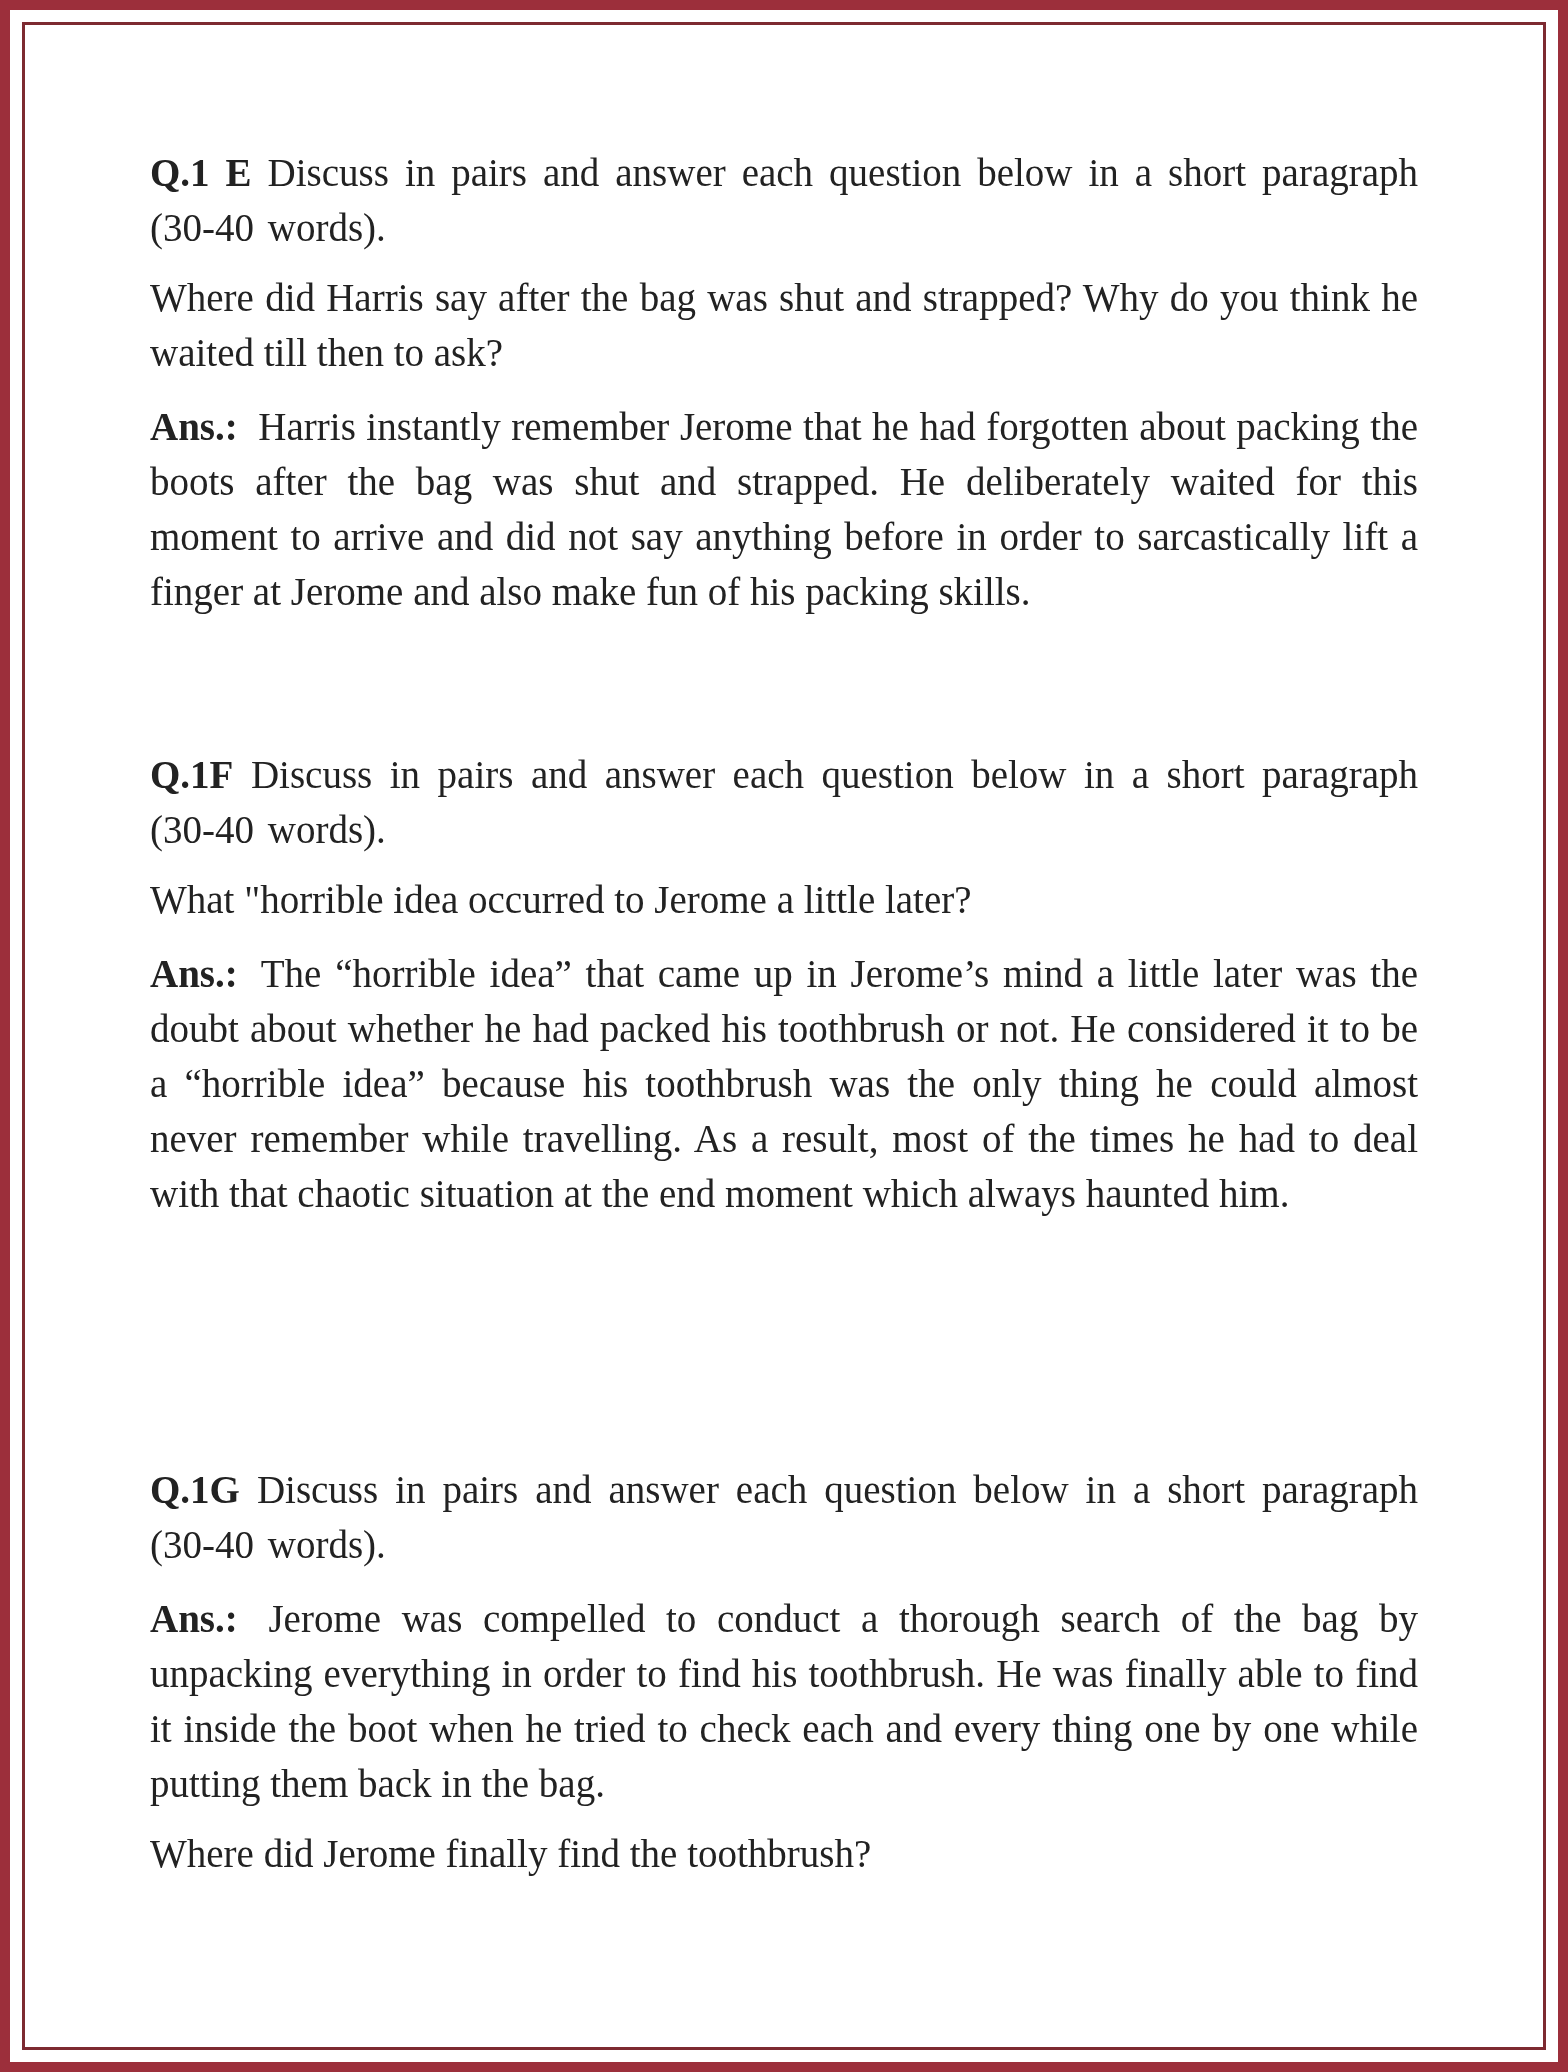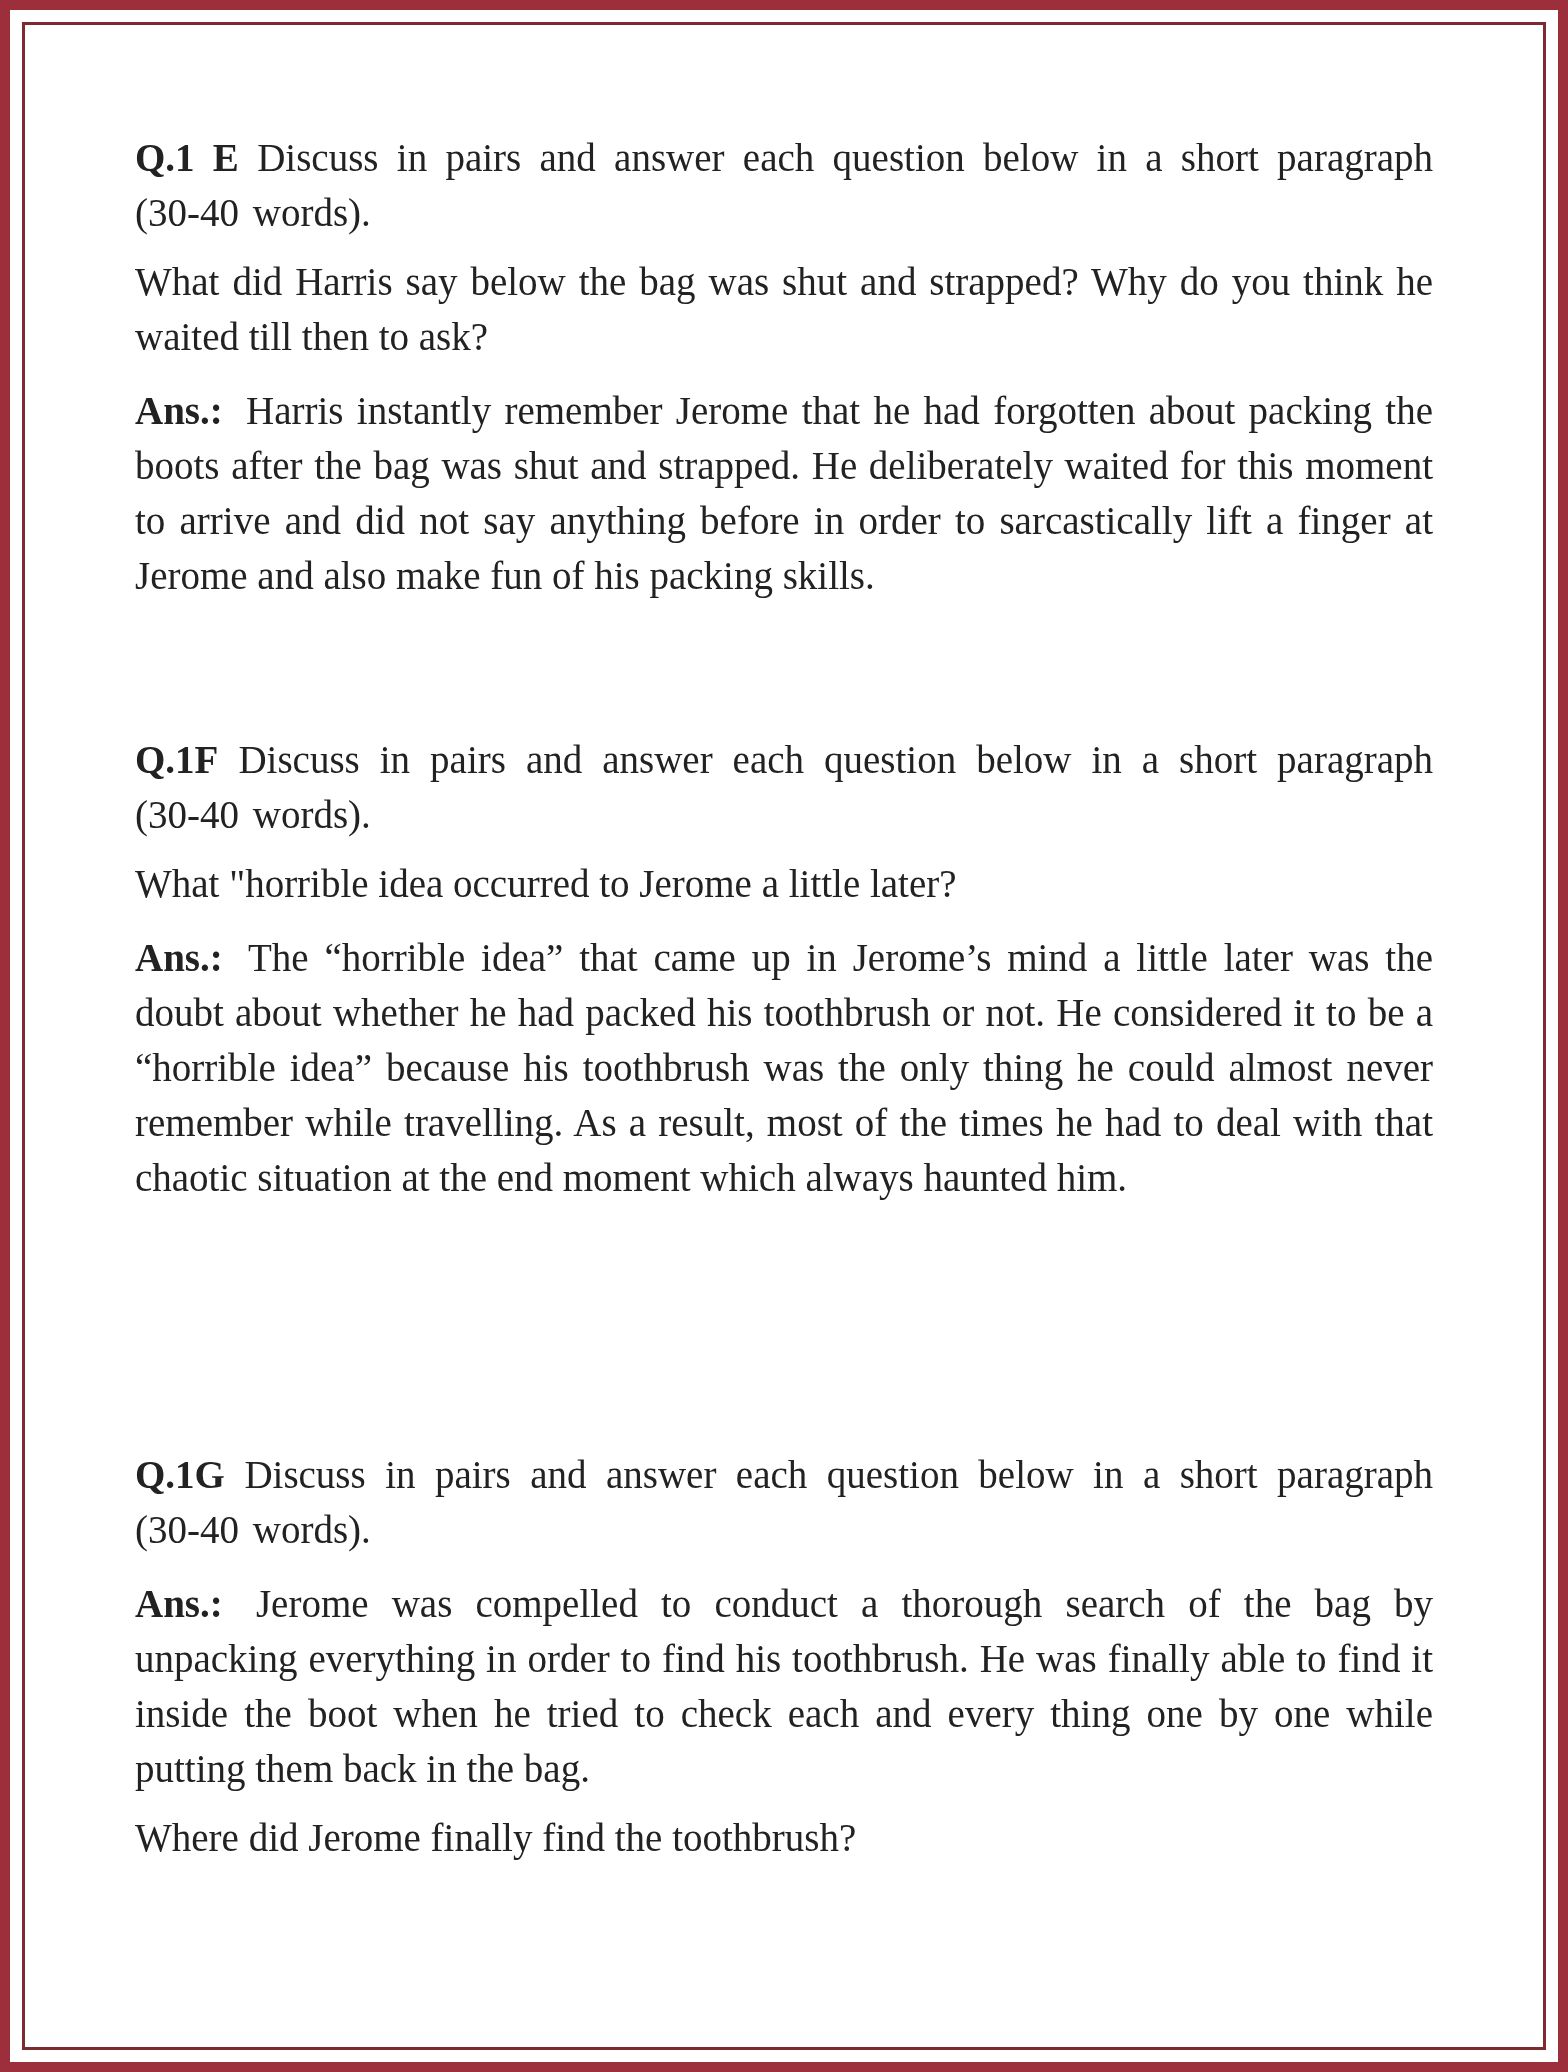--- a/index.html
+++ b/index.html
@@ -37,21 +37,21 @@
       font-size: 39px;
       line-height: 55px;
       color: #222222;
     }
     .block {
       position: absolute;
       left: 0;
       width: 1298px;
     }
     .para {
-      margin: 0;
+      margin: 15px;
       text-align: justify;
       text-align-last: left;
     }
     .prompt {
       word-spacing: 4px;
     }
     .question {
       margin-top: 14px;
     }
     .answer {
@@ -71,21 +71,21 @@
   <div class="frame-inner"></div>
 </div>
 
 <div class="content">
 
   <section class="block" style="top:130px;">
     <p class="para prompt">
       <span class="qid">Q.1 E</span>
       <span>Discuss in pairs and answer each question below in a short paragraph (30-40 words).</span>
     </p>
-    <p class="para question">What did Harris say below the bag was shut and strapped?  Why do you think he waited till then to ask?</p>
+    <p class="para question">Where did Harris say after the bag was shut and strapped?  Why do you think he waited till then to ask?</p>
     <p class="para answer">
       <span class="anslabel">Ans.:</span>
       <span>Harris instantly remember Jerome that he had forgotten about packing the boots after the bag was shut and strapped. He deliberately waited for this moment to arrive and did not say anything before in order to sarcastically lift a finger at Jerome and also make fun of his packing skills.</span>
     </p>
   </section>
 
   <section class="block" style="top:732px;">
     <p class="para prompt">
       <span class="qid">Q.1F</span>
       <span>Discuss in pairs and answer each question below in a short paragraph (30-40 words).</span>

